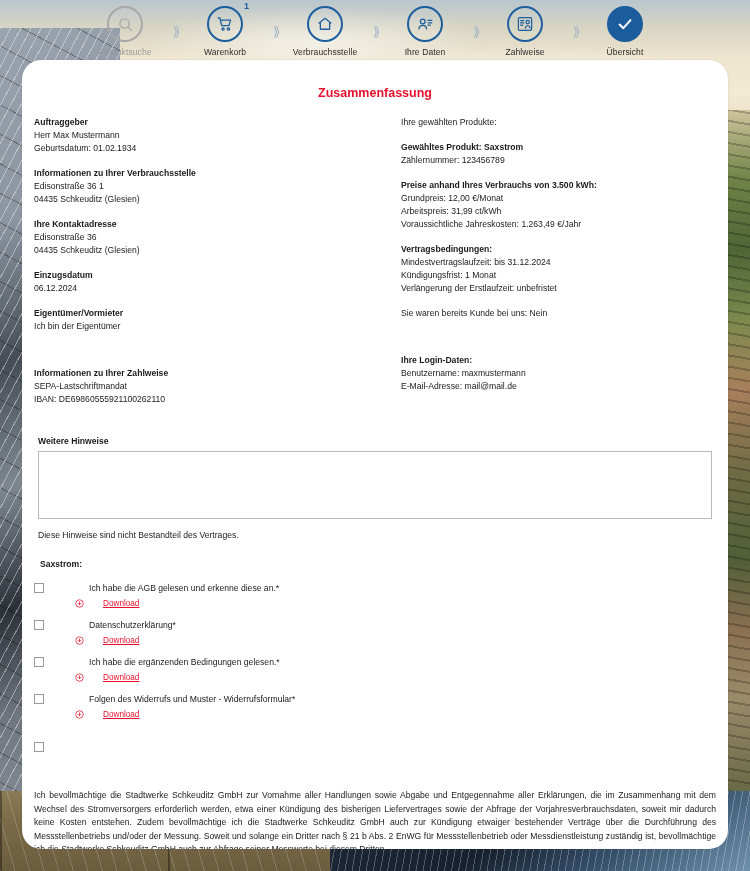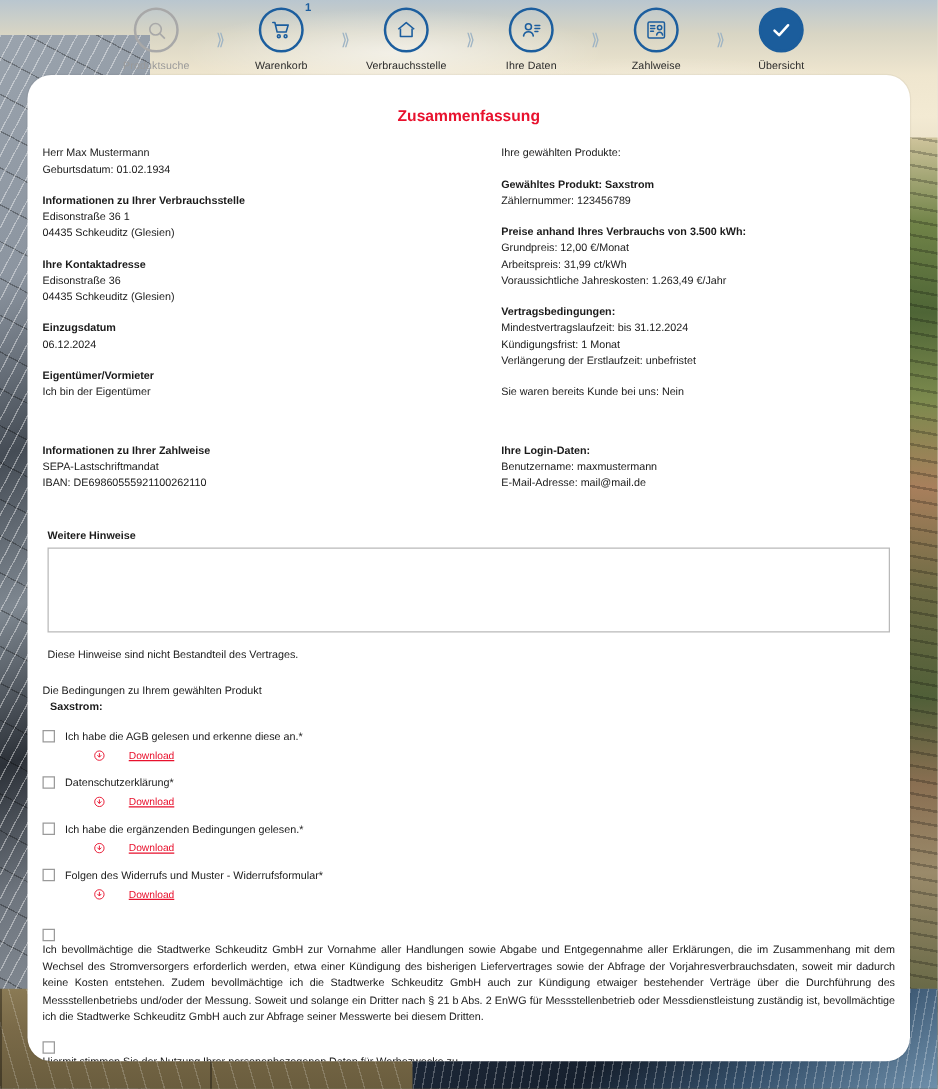--- a/index.html
+++ b/index.html
@@ -128,21 +128,21 @@
     font-family: "Liberation Sans", sans-serif; font-size: 8.6px;
     padding: 4px 6px; color: #1a1a1a; outline: none;
   }
   .ta-note { font-size: 8.6px; color: #1a1a1a; margin-top: 7px; }
 
   
   .cond { padding: 0 12px; margin-top: 18px; }
   .cond-h { font-size: 8.6px; color: #1a1a1a; line-height: 13px; }
   .cond-h .prod { font-weight: 700; display: block; padding-left: 6px; }
 
-  .cbrow { display: flex; align-items: flex-start; margin-top: 11px; }
+  .cbrow { display: flex; align-items: flex-start; margin-top: 11px; gap: 37px; }
   .cbox {
     width: 10px; height: 10px; min-width: 10px;
     border: 1px solid #9a9a9a; background: #fff; margin-right: 8px; margin-top: 1px;
     display: inline-block;
   }
   .cbtext { font-size: 8.6px; color: #1a1a1a; line-height: 13px; }
   .dl {
     display: flex; align-items: center; margin: 4px 0 0 41px;
     font-size: 8.2px; color: #e8112d; text-decoration: underline; cursor: pointer; width: fit-content; gap: 16px;
   }
@@ -246,20 +246,21 @@
 
 <div id="card">
 
   <h1 id="title">Zusammenfassung</h1>
 
   <div class="cols">
 
     <div class="col left">
 
       <div class="blk">
+        <div class="b">Auftraggeber</div>
         <div class="t">Herr Max Mustermann</div>
         <div class="t">Geburtsdatum: 01.02.1934</div>
       </div>
 
       <div class="blk">
         <div class="b">Informationen zu Ihrer Verbrauchsstelle</div>
         <div class="t">Edisonstraße 36 1</div>
         <div class="t">04435 Schkeuditz (Glesien)</div>
       </div>
 
@@ -327,21 +328,20 @@
     </div>
   </div>
 
   <div class="ta-wrap">
     <div class="ta-label">Weitere Hinweise</div>
     <textarea id="hinweise" placeholder="" style=""></textarea>
     <div class="ta-note">Diese Hinweise sind nicht Bestandteil des Vertrages.</div>
   </div>
 
   <div class="cond">
-    <div class="cond-h">Die Bedingungen zu Ihrem gewählten Produkt</div>
     <div class="cond-h">
         <span class="prod">Saxstrom:</span>
       </div>
 
     <div>
       <div class="cbrow">
         <span class="cbox"></span>
         <span class="cbtext">Ich habe die AGB gelesen und erkenne diese an.*</span>
       </div>
       <div class="dl">

